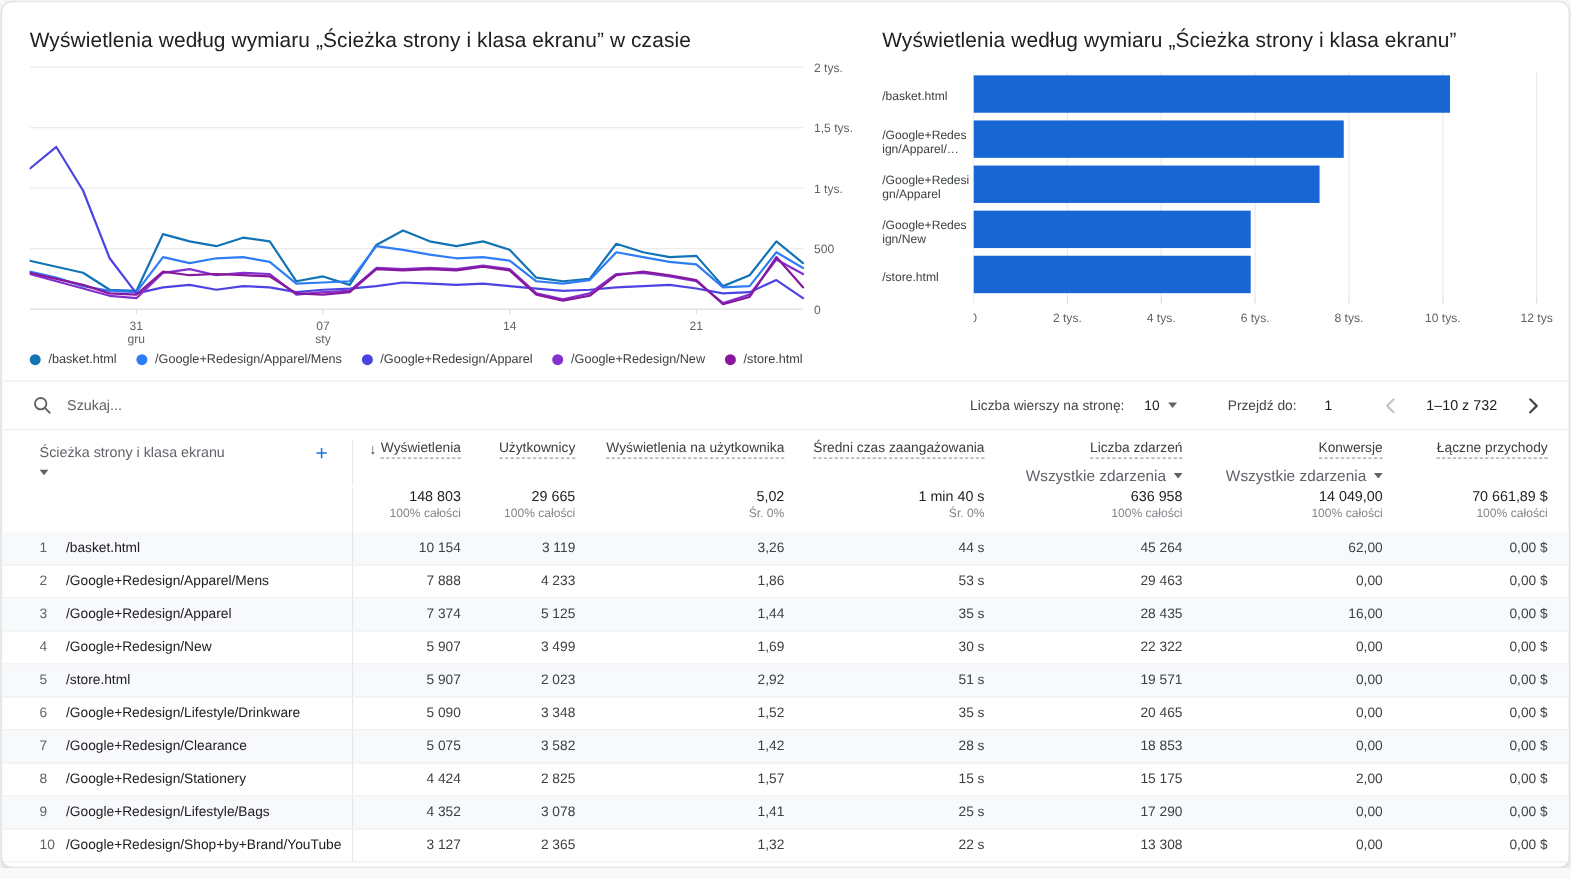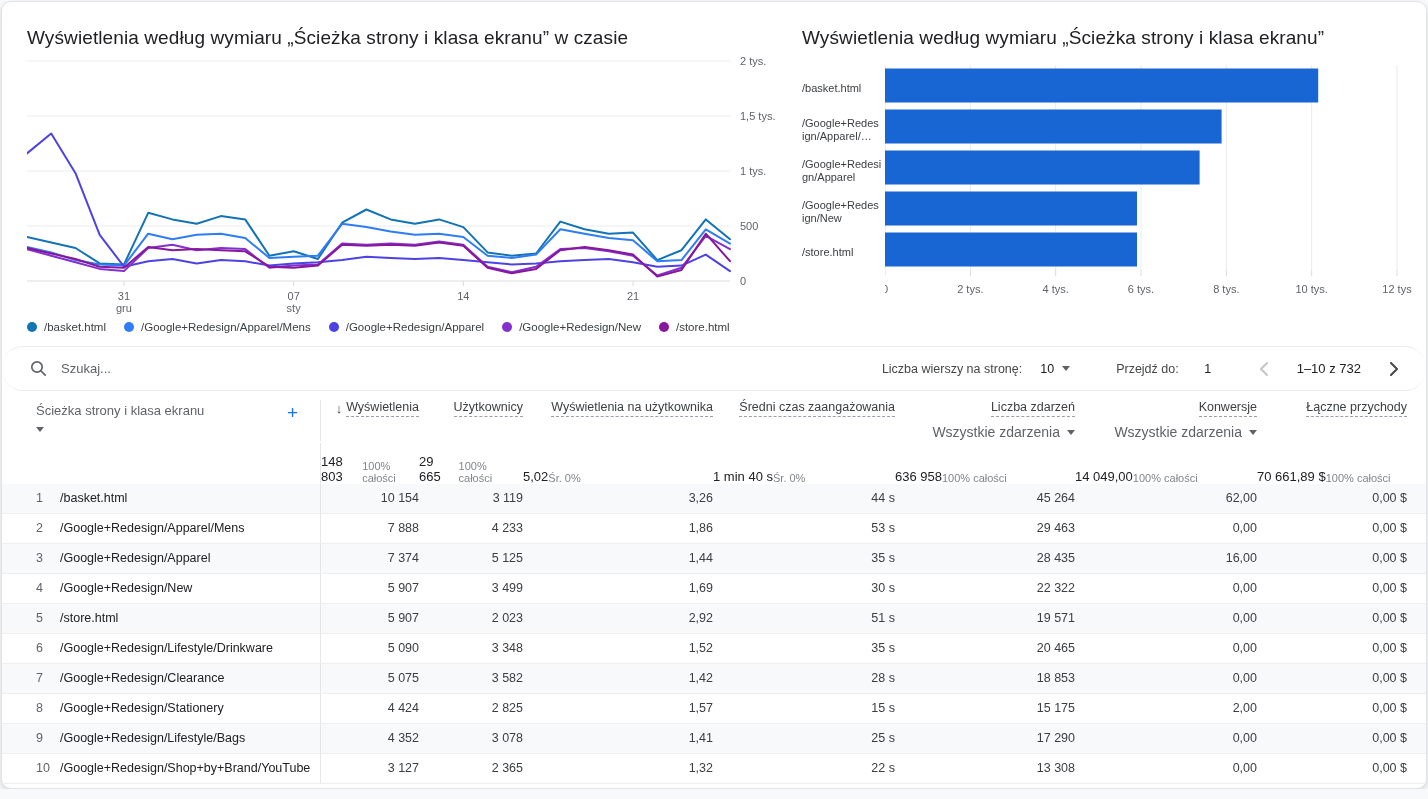--- a/index.html
+++ b/index.html
@@ -18,21 +18,21 @@
   .legend { display:flex; align-items:center; gap:18px; margin:2px 0 0 0; }
   .legend-item { display:flex; align-items:center; gap:7px; }
   .legend-dot { width:10px; height:10px; border-radius:50%; flex:0 0 auto; }
   .legend-label { font-size:11.5px; color:#3c4043; }
   .bar-body { display:flex; margin-top:16px; }
   .bar-labels { width:83px; padding-top:3px; }
   .bar-label { height:41px; display:flex; align-items:center; font-size:11px; font-weight:500;
                color:#3c4043; line-height:13px; white-space:pre-line; }
   
   .toolbar { height:45px; display:flex; align-items:center; border-top:1px solid #ececec;
-             border-bottom:1px solid #ececec; padding:0 23px 0 28px;border-radius:21px; }
+             border-bottom:1px solid #ececec; padding:0 23px 0 28px; }
   .search-icon { display:flex; margin-right:12px; }
   .search-input { border:none; outline:none; flex:0 1 420px; font-size:13px; color:#202124;
                   font-family:"Liberation Sans",sans-serif; background:transparent; }
   .search-input::placeholder { color:#5f6368; }
   .toolbar-right { margin-left:auto; display:flex; align-items:center; font-size:12.5px; color:#444746; }
   .rows-select { display:flex; align-items:center; gap:8px; margin:0 0 0 18px; cursor:pointer; color:#202124; }
   .tri-down { width:0; height:0; border-left:4px solid transparent; border-right:4px solid transparent;
               border-top:5px solid #5f6368; display:inline-block; }
   .goto-label { margin-left:46px; }
   .goto-value { margin-left:22px; color:#202124; min-width:14px; text-align:center; cursor:text; }
@@ -47,21 +47,21 @@
   .dim-head { grid-column:1 / 3; display:flex; align-items:flex-start; justify-content:space-between;
               padding:3px 22px 0 9px; }
   .dim-head-inner { display:flex; align-items:flex-start; gap:9px; font-size:13px; color:#5f6368; cursor:pointer;flex-direction:column; }
   .add-btn { color:#1a73e8; font-size:19px; line-height:19px; font-weight:400; cursor:pointer; }
   .mh { display:flex; flex-direction:column; align-items:flex-end; font-size:12.5px; color:#3c4043; }
   .mh-line { display:flex; align-items:center; gap:4px; cursor:pointer; }
   .mh-label { border-bottom:1px dashed #9aa0a6; padding-bottom:2px; }
   .sort-arrow { font-size:13px; color:#3c4043; }
   .mh-sub { display:flex; align-items:center; gap:7px; margin-top:7px; color:#5f6368; font-size:14px; cursor:pointer; }
   .totals { height:43px; padding-top:2px; }
-  .tot-cell { display:flex; flex-direction:row; align-items:flex-end; }
+  .tot-cell { display:flex; flex-direction:column; align-items:flex-end; }
   .tot-val { font-size:13px; font-weight:500; color:#202124; }
   .tot-cap { font-size:11px; color:#80868b; margin-top:3px; }
   .trow { height:30px; border-bottom:1px solid #eceef0; font-size:12.5px; }
   .trow.odd { background:#f8f9fa; }
   .td { line-height:29px; white-space:nowrap; overflow:hidden; }
   .td-num { color:#5f6368; padding-left:9px; }
   .td-path { color:#202124; font-weight:500; }
   .td-metric { text-align:right; color:#3c4043; }
 </style>
 </head>

